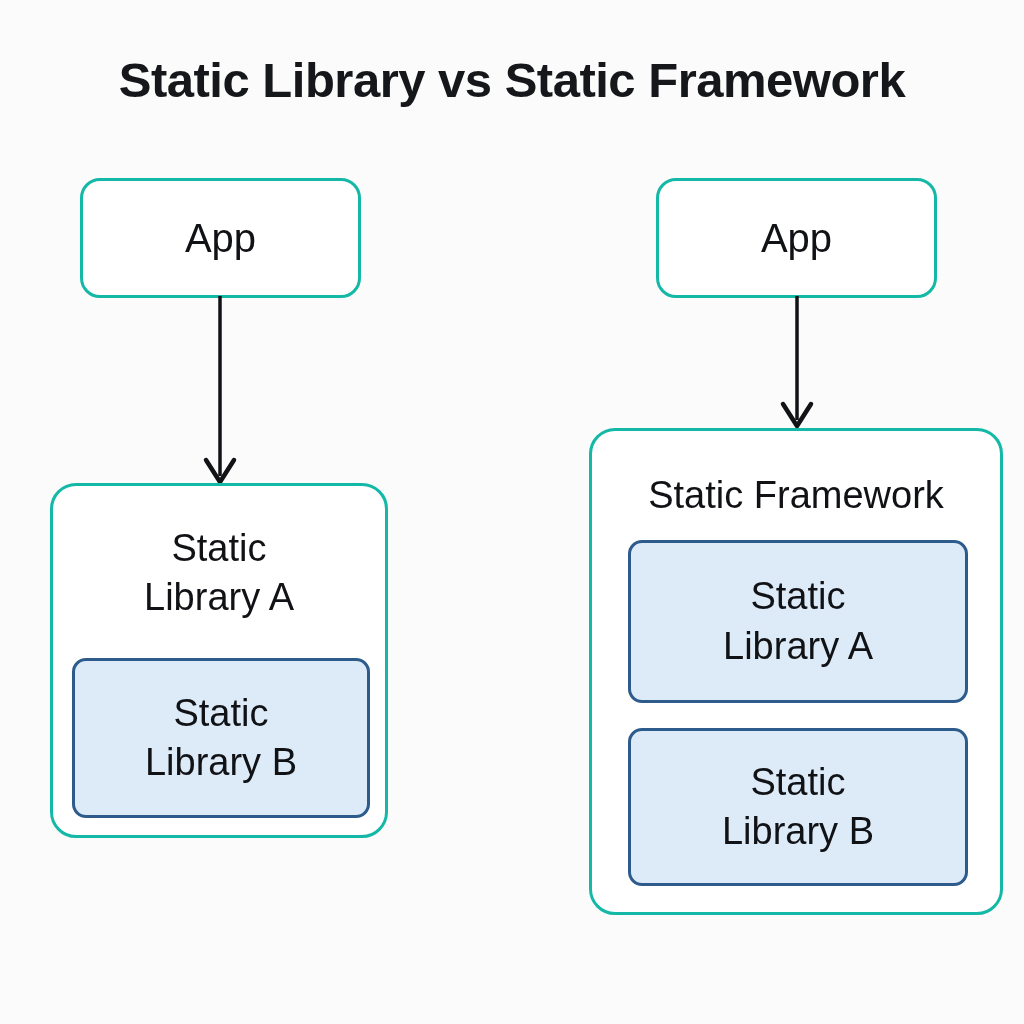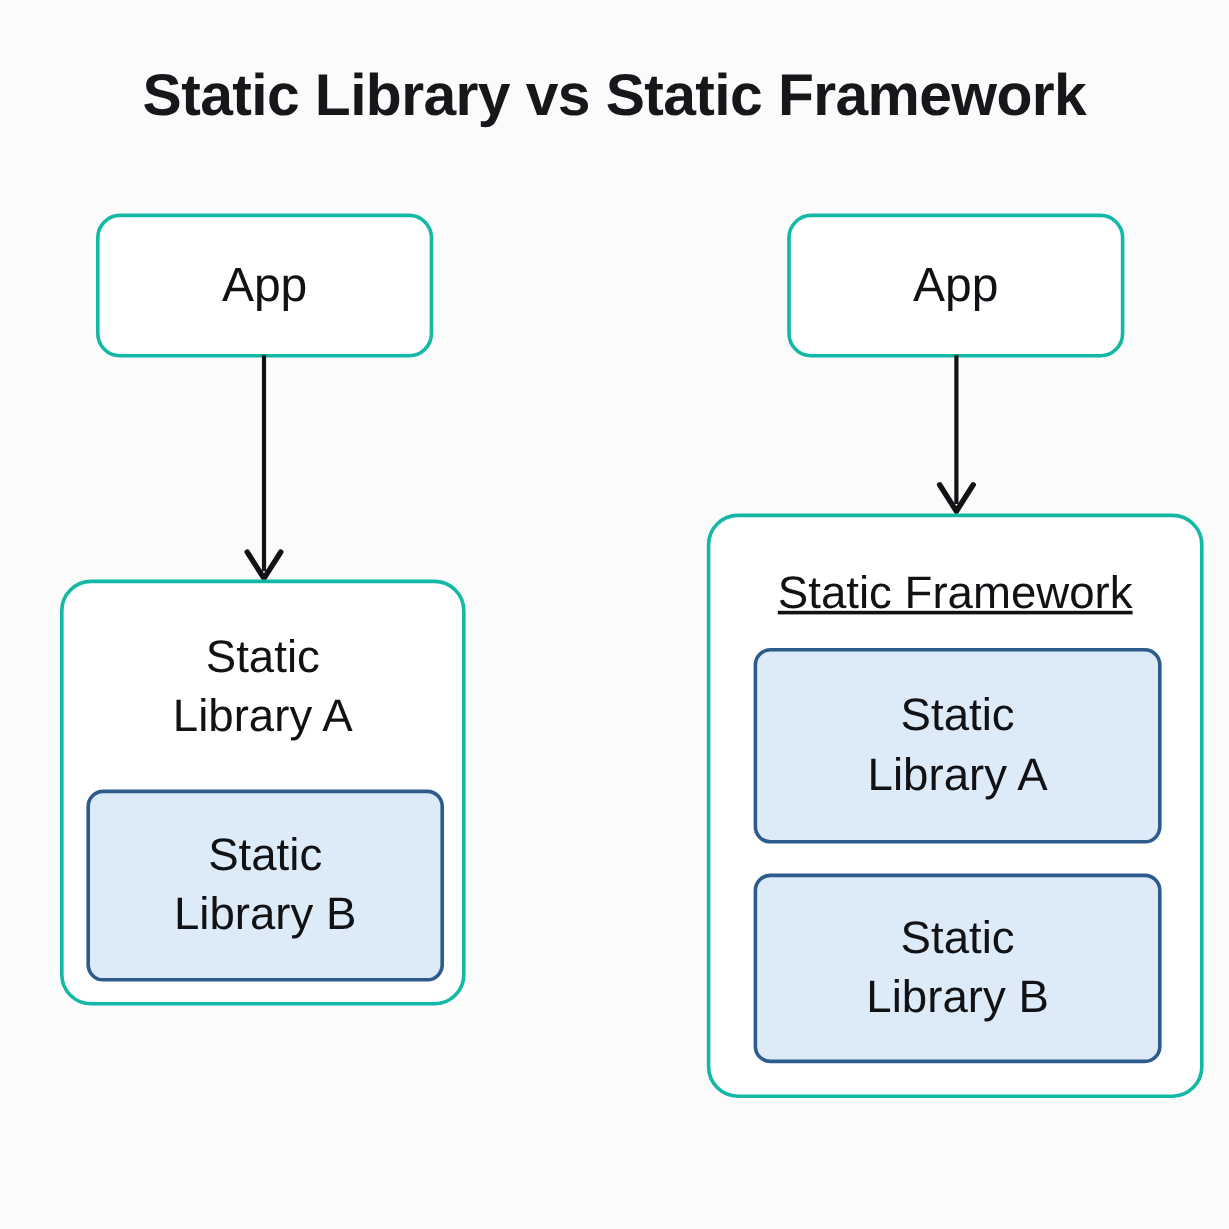--- a/index.html
+++ b/index.html
@@ -115,21 +115,20 @@
     border-radius: 26px;
     align-items: flex-start;
     justify-content: center;
   }
   #framework-label {
     position: absolute;
     left: 0;
     top: 42px;
     width: 100%;
     font-size: 38px;
-    text-decoration: underline;
   }
 
   #lib-a-box-right {
     left: 628px;
     top: 540px;
     width: 340px;
     height: 163px;
   }
   #lib-a-box-right .node-label { font-size: 38px; line-height: 1.3; }
 

